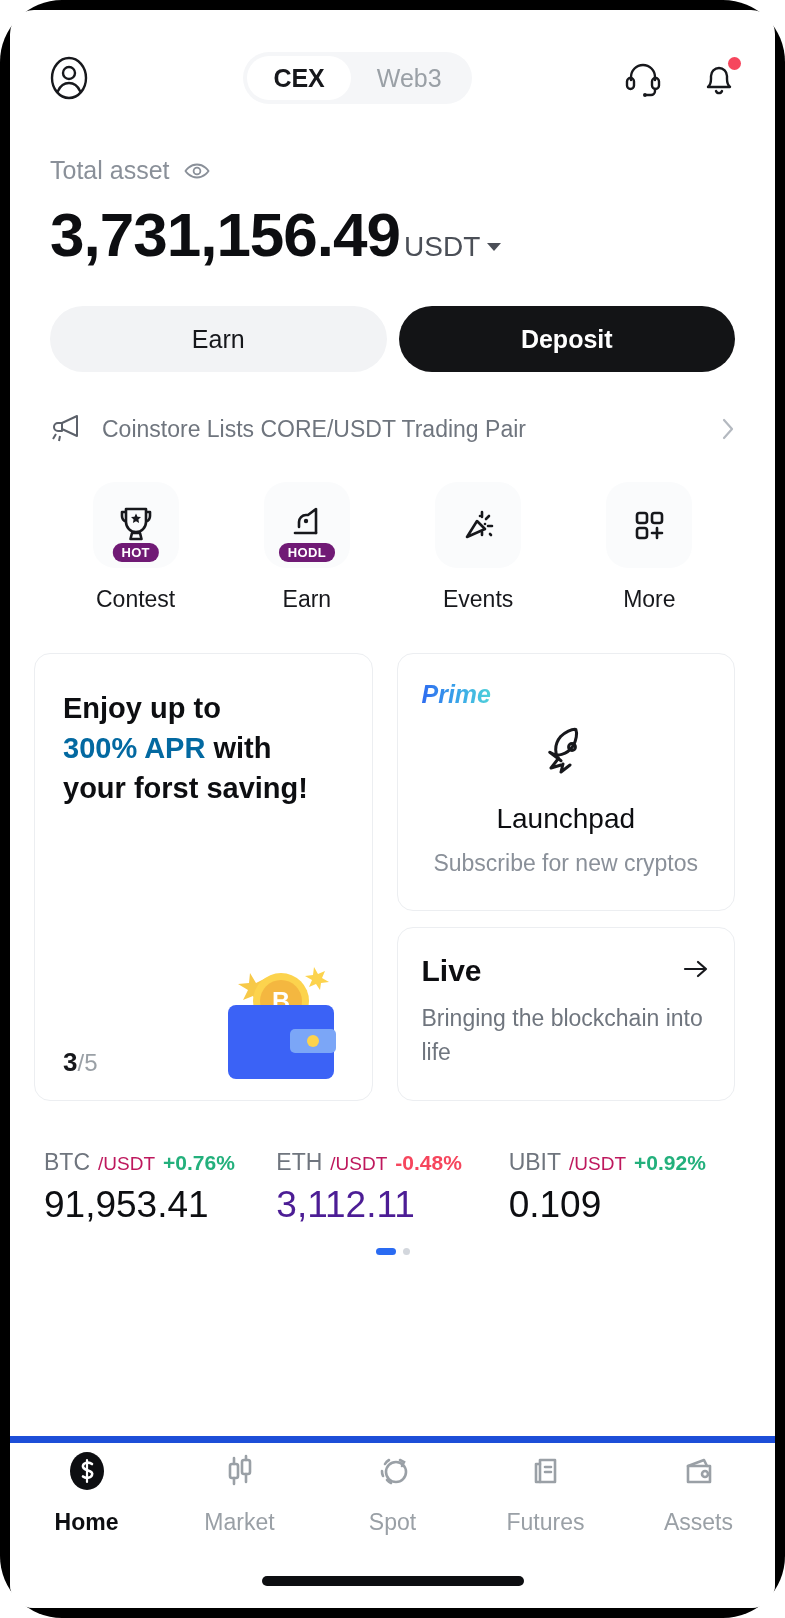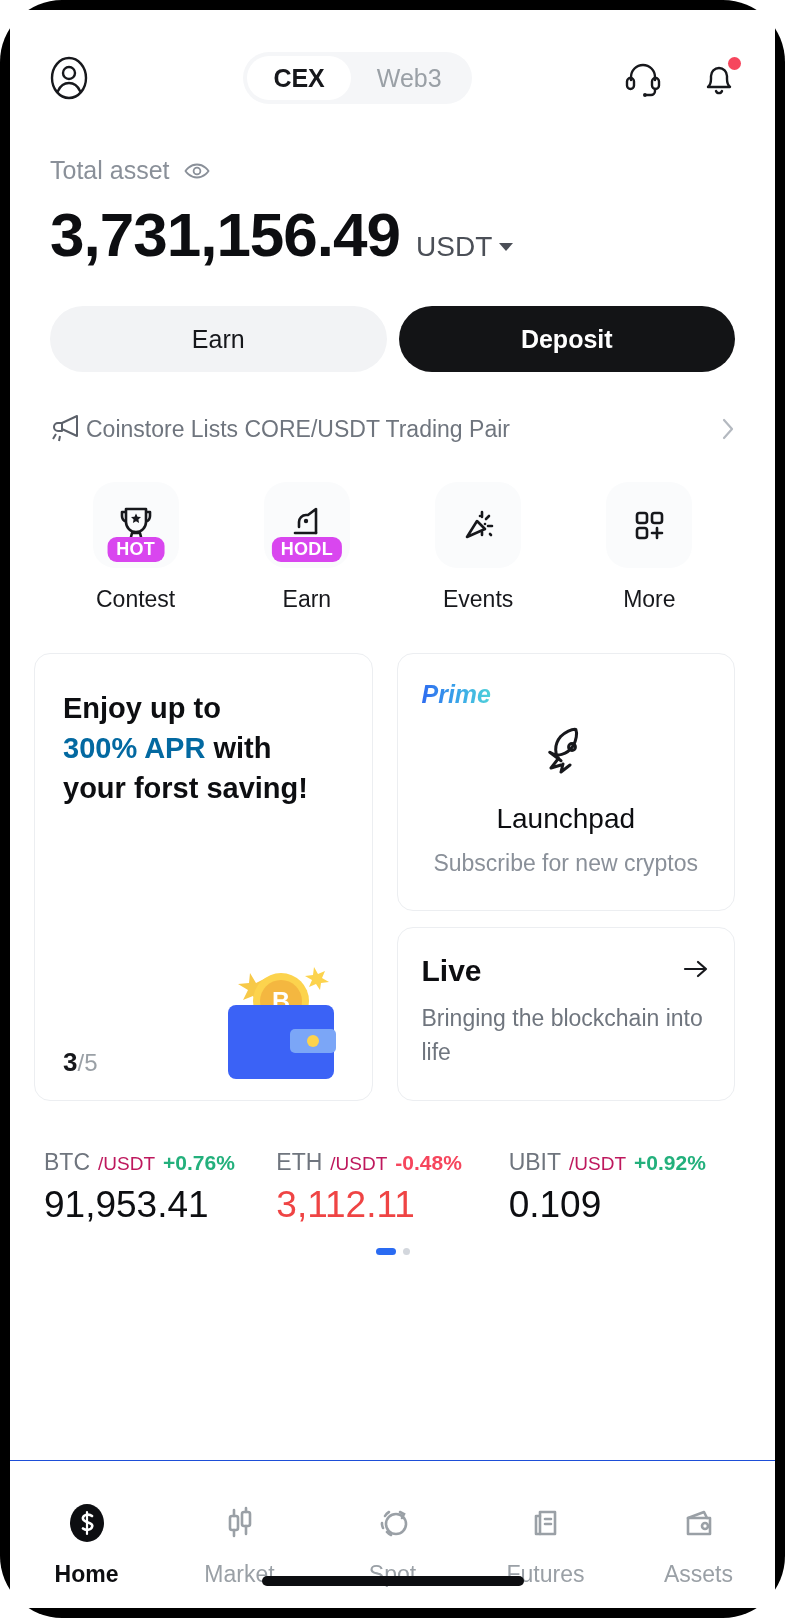--- a/index.html
+++ b/index.html
@@ -19,21 +19,21 @@
     width: 785px;
     height: 1618px;
     background: #000000;
     padding: 10px;
     border-radius: 62px;
   }
   .phone-screen {
     width: 100%;
     height: 100%;
     background: #ffffff;
-    border-radius: 16px;
+    border-radius: 24px;
     overflow: hidden;
     position: relative;
   }
 
   
   .header {
     display: flex;
     align-items: center;
     height: 100px;
     padding: 0 34px;
@@ -78,21 +78,21 @@
 
   
   .asset-block { padding: 28px 40px 0 40px; }
   .asset-label-row { display: flex; align-items: center; gap: 14px; }
   .asset-label { font-size: 25px; color: #8a9099; }
   .eye-icon { width: 26px; height: 18px; }
 
   .balance-row {
     display: flex;
     align-items: baseline;
-    gap: 16px;
+    gap: 4px;
     margin-top: 14px;
   }
   .balance-amount {
     font-size: 62px;
     font-weight: 700;
     color: #0d0e11;
     letter-spacing: -1px;
   }
   .balance-cur {
     font-size: 28px;
@@ -126,21 +126,21 @@
     border: none;
     font-family: inherit;
   }
   .btn-secondary { background: #f2f3f5; color: #16171b; }
   .btn-primary { background: #131416; color: #ffffff; font-weight: 700; }
 
   
   .announce {
     display: flex;
     align-items: center;
-    gap: 2px;
+    gap: 18px;
     padding: 40px 40px 0 40px;
   }
   .announce-text {
     flex: 1 1 auto;
     font-size: 23px;
     color: #6f757e;
     white-space: nowrap;
     overflow: hidden;
     text-overflow: ellipsis;
   }
@@ -163,23 +163,23 @@
     border-radius: 22px;
     display: flex;
     align-items: center;
     justify-content: center;
     position: relative;
   }
   .quick-badge {
     position: absolute;
     bottom: 6px; left: 50%;
     transform: translateX(-50%);
-    background: #d946ef;
+    background: #701a75;
     color: #ffffff;
-    font-size: 18px;
+    font-size: 13px;
     font-weight: 700;
     padding: 2px 9px;
     border-radius: 9px;
     letter-spacing: 0.3px;
     white-space: nowrap;
   }
   .quick-label {
     margin-top: 18px;
     font-size: 23px;
     color: #17181c;
@@ -276,42 +276,42 @@
   .t-base { font-size: 23px; color: #6f757e; }
   .t-quote { font-size: 19px; color: #be185d; }
   .t-chg { font-size: 21px; font-weight: 700; }
   .up { color: #23b07c; }
   .down { color: #f6465d; }
   .t-price {
     margin-top: 8px;
     font-size: 37px;
     color: #0d0e11;
   }
-  .t-price.down { color: #ef4444; }
+  .t-price.down { color: #4c1d95; }
 
   .dots {
     display: flex;
     justify-content: center;
     align-items: center;
     gap: 7px;
     margin-top: 22px;
   }
   .dot { width: 7px; height: 7px; border-radius: 4px; background: #d3d7dd; }
   .dot.active { width: 20px; background: #2a6bf2; }
 
   
   .bottom-nav {
     position: absolute;
     left: 0; right: 0; bottom: 0;
-    height: 148px;
+    height: 172px;
     background: #ffffff;
-    border-top: 1px solid #1d4ed8;
+    border-top: 7px solid #1d4ed8;
     display: flex;
     align-items: flex-start;
-    padding-top: 38px;
+    padding-top: 4px;
   }
   .nav-item {
     flex: 1 1 0;
     display: flex;
     flex-direction: column;
     align-items: center;
     gap: 10px;
   }
   .nav-label { font-size: 23px; color: #9aa0a6; }
   .nav-item.active .nav-label { color: #0d0e11; font-weight: 700; }

